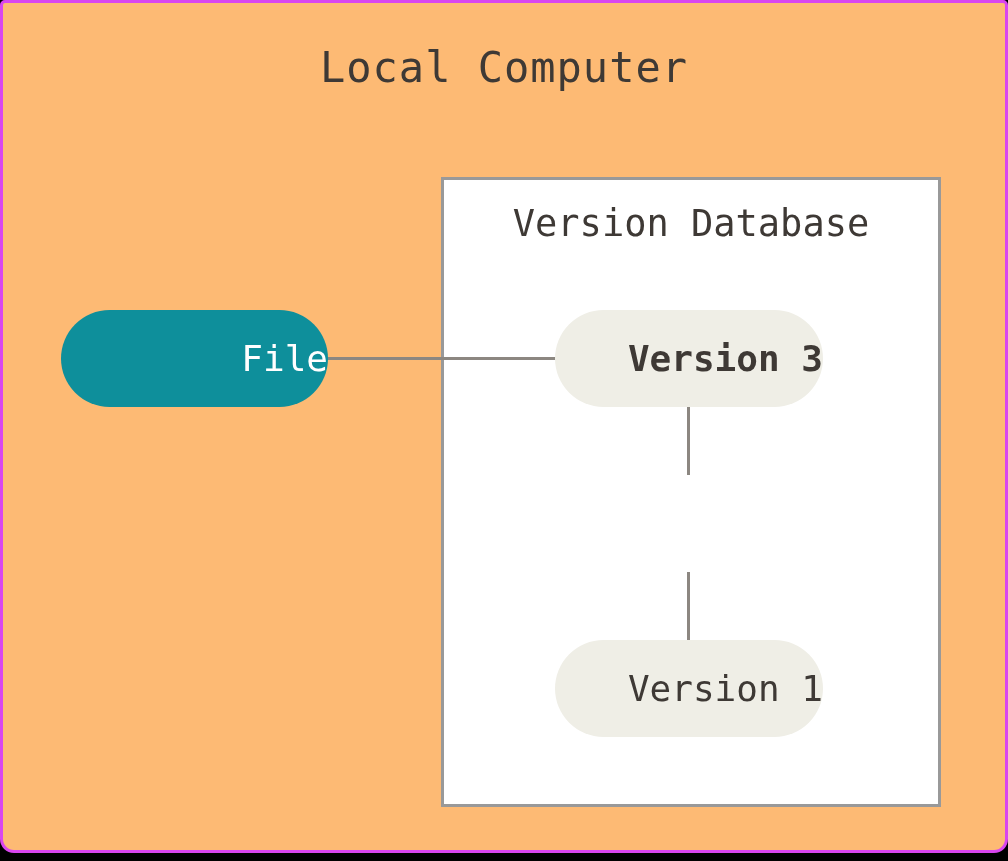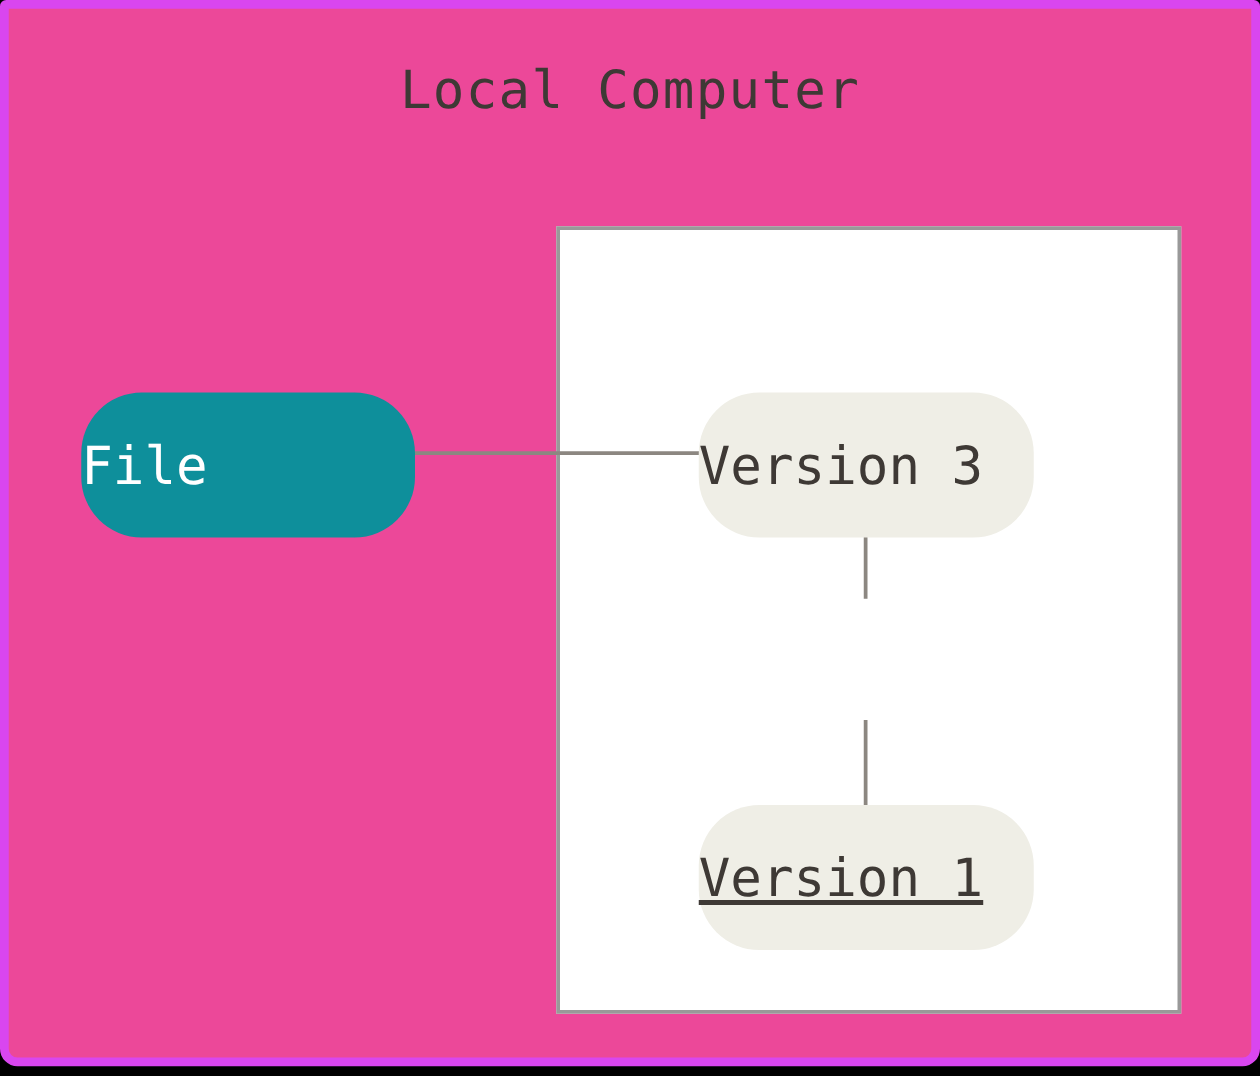--- a/index.html
+++ b/index.html
@@ -17,22 +17,22 @@
     height: 861px;
     background: #000000;
   }
   .window {
     position: absolute;
     left: 0;
     top: 0;
     width: 1008px;
     height: 853px;
     box-sizing: border-box;
-    background: #ec4899;
-    border: 7px solid #d946ef;
+    background: #fdba74;
+    border: 3px solid #d946ef;
     border-radius: 5px 5px 14px 14px;
   }
   .diagram-title {
     position: absolute;
     left: 0;
     right: 0;
     top: 40px;
     text-align: center;
     font-size: 42px;
     color: #3e3935;
@@ -56,41 +56,41 @@
     top: 174px;
     width: 500px;
     height: 630px;
     box-sizing: border-box;
     background: #ffffff;
     border: 3px solid #999999;
   }
   .pill {
     position: absolute;
     width: 267px;
-    height: 116px;
+    height: 97px;
     border-radius: 48.5px;
     display: flex;
     align-items: center;
-    justify-content: flex-start;
-    font-size: 42px;
+    justify-content: flex-end;
+    font-size: 36px;
     white-space: pre;
     z-index: 2;
   }
   .pill-teal {
     background: #0e8f9b;
     color: #ffffff;
   }
   .pill-cream {
     background: #efeee6;
     color: #3e3935;
   }
   .node-file      { left: 58px;  top: 307px; }
-  .node-version-3 { left: 552px; top: 307px; width: 268px; }
+  .node-version-3 { left: 552px; top: 307px; width: 268px; font-weight: bold; }
   .node-version-2 { left: 552px; top: 472px; width: 268px; }
-  .node-version-1 { left: 552px; top: 637px; width: 268px; text-decoration: underline; }
+  .node-version-1 { left: 552px; top: 637px; width: 268px; }
   .connector {
     position: absolute;
     background: #8c8781;
     z-index: 1;
   }
   .conn-h {
     left: 320px;
     top: 354px;
     width: 236px;
     height: 3px;
@@ -107,20 +107,21 @@
 <body>
 
 <div class="canvas">
   <div class="window">
 
     <div class="diagram-title">Local Computer</div>
 
 
     <div class="vdb-box"></div>
 
+    <div class="zone-label vdb-label">Version Database</div>
 
     <div class="connector conn-h"></div>
     <div class="connector conn-v conn-v1"></div>
     <div class="connector conn-v conn-v2"></div>
 
     <div class="pill pill-teal node-file">
       <span>File</span>
     </div>
 
     <div class="pill pill-cream node-version-3">

